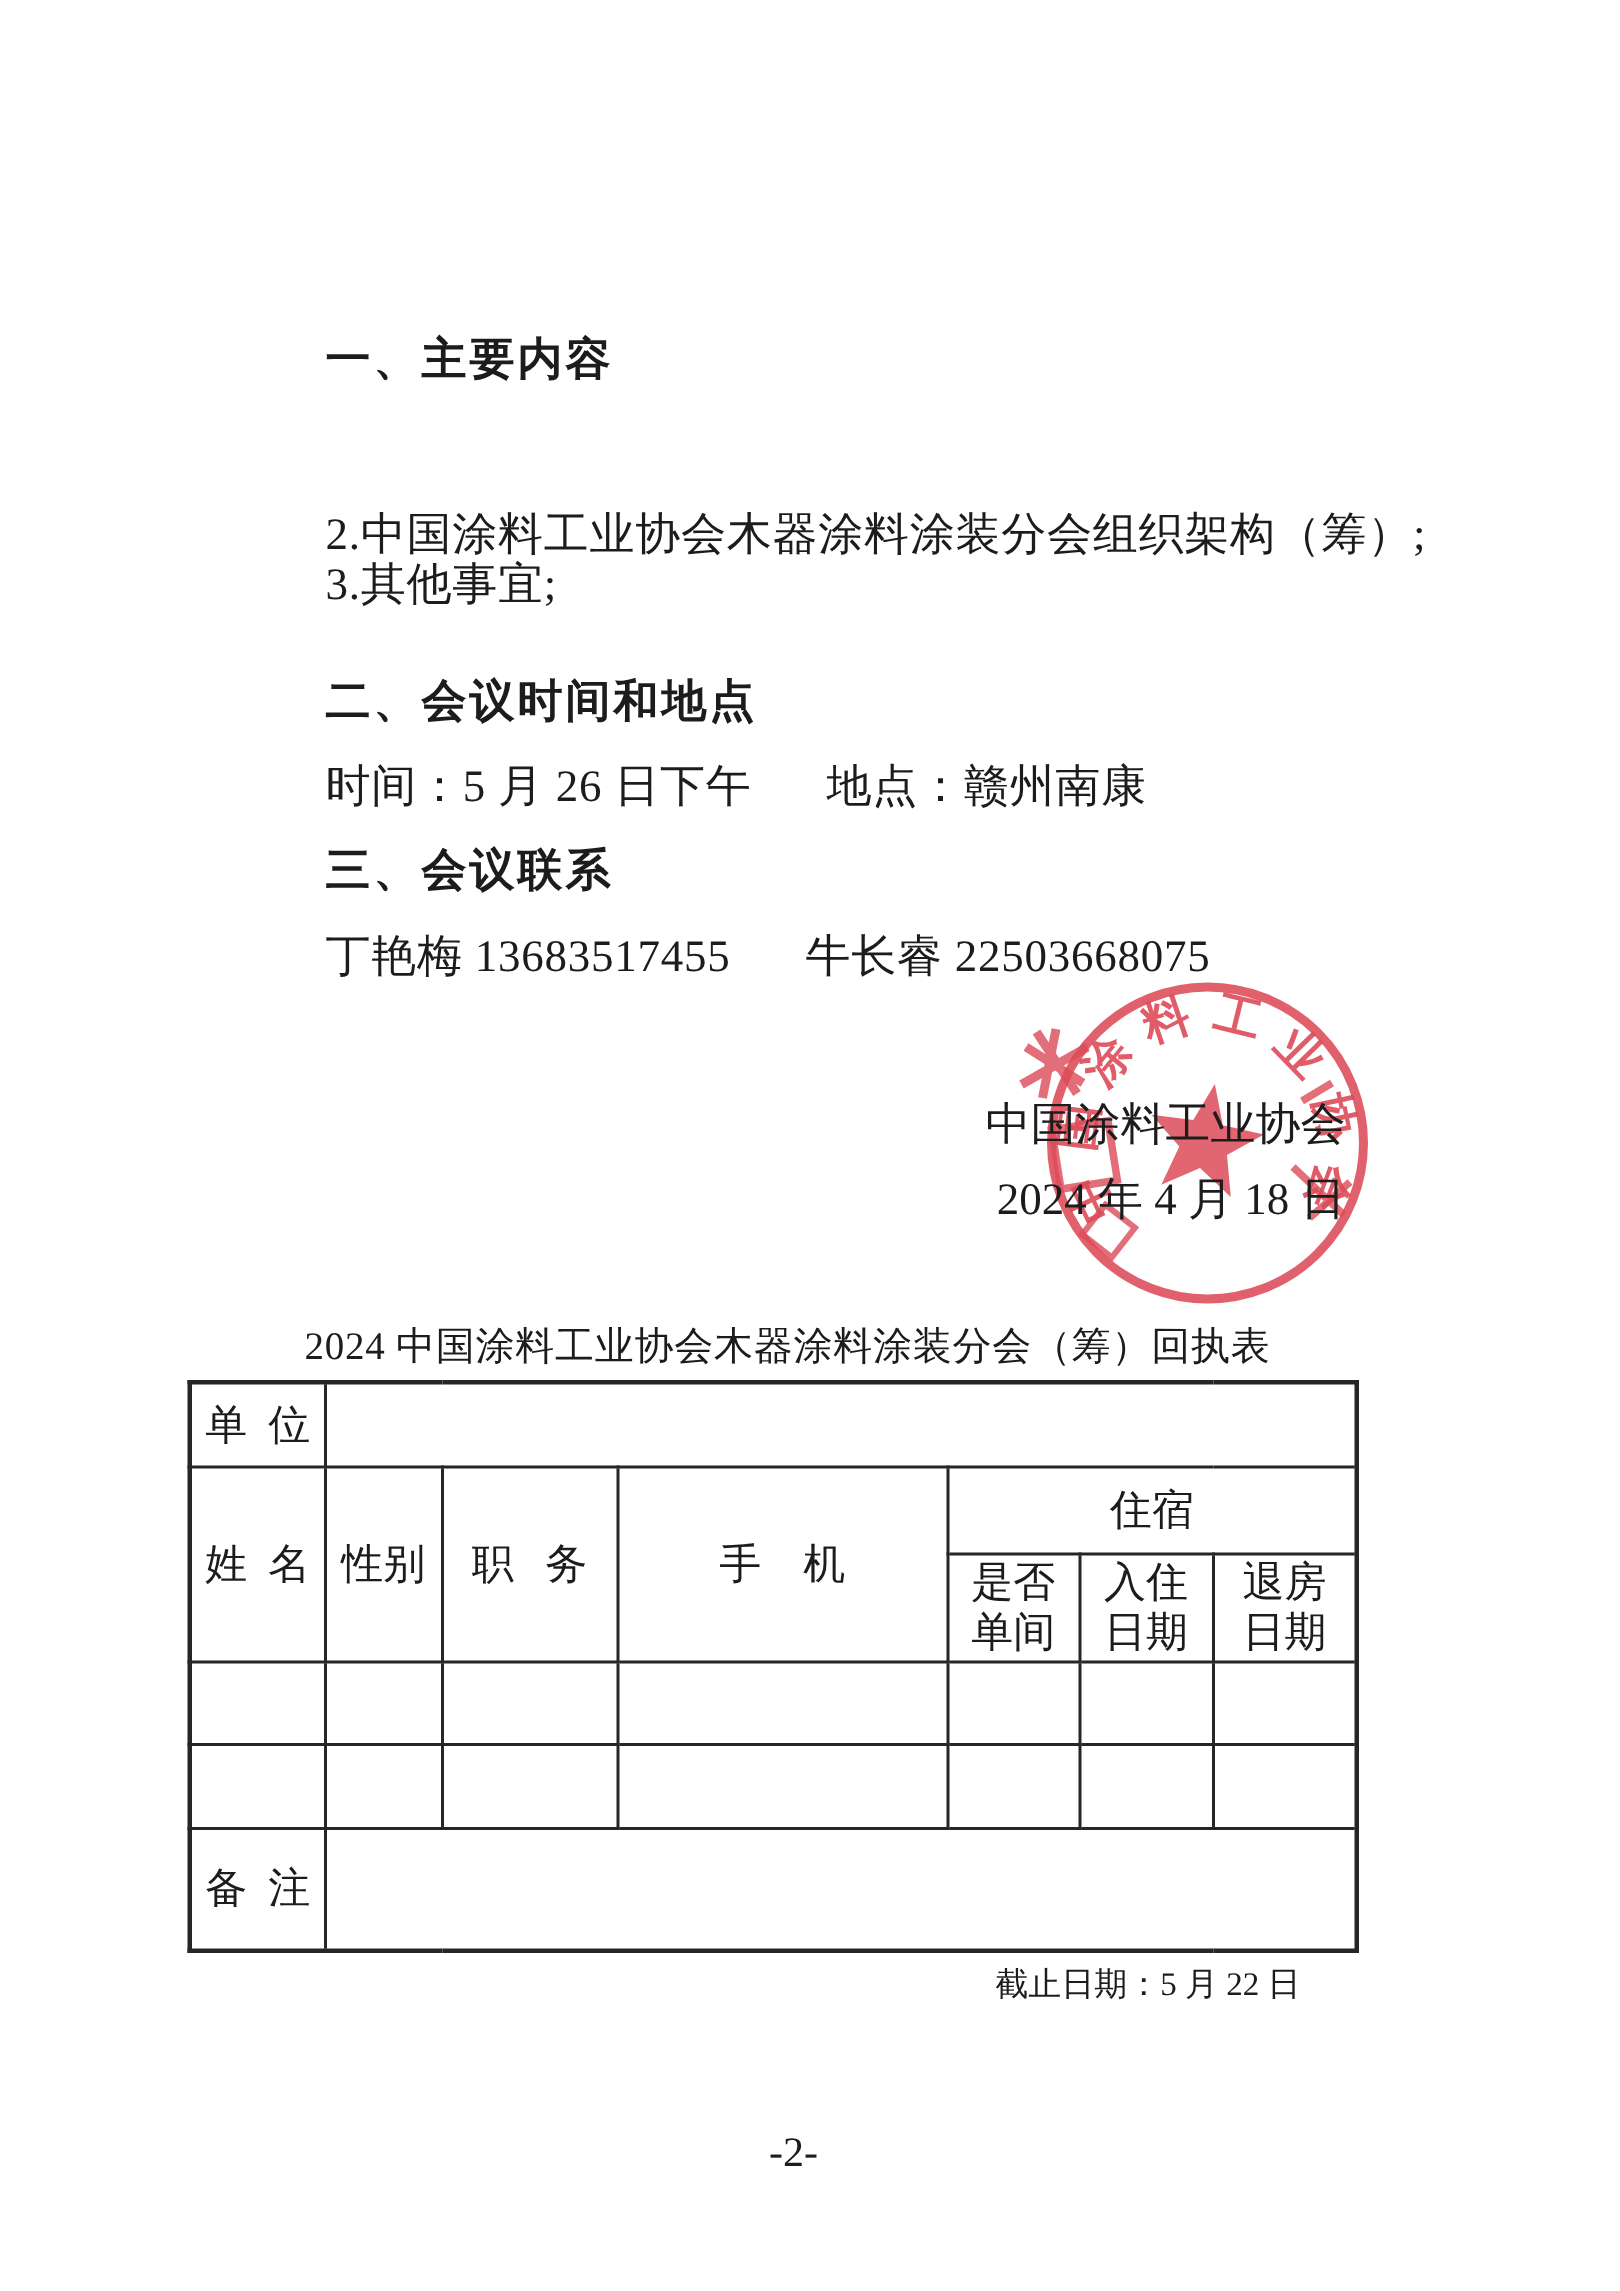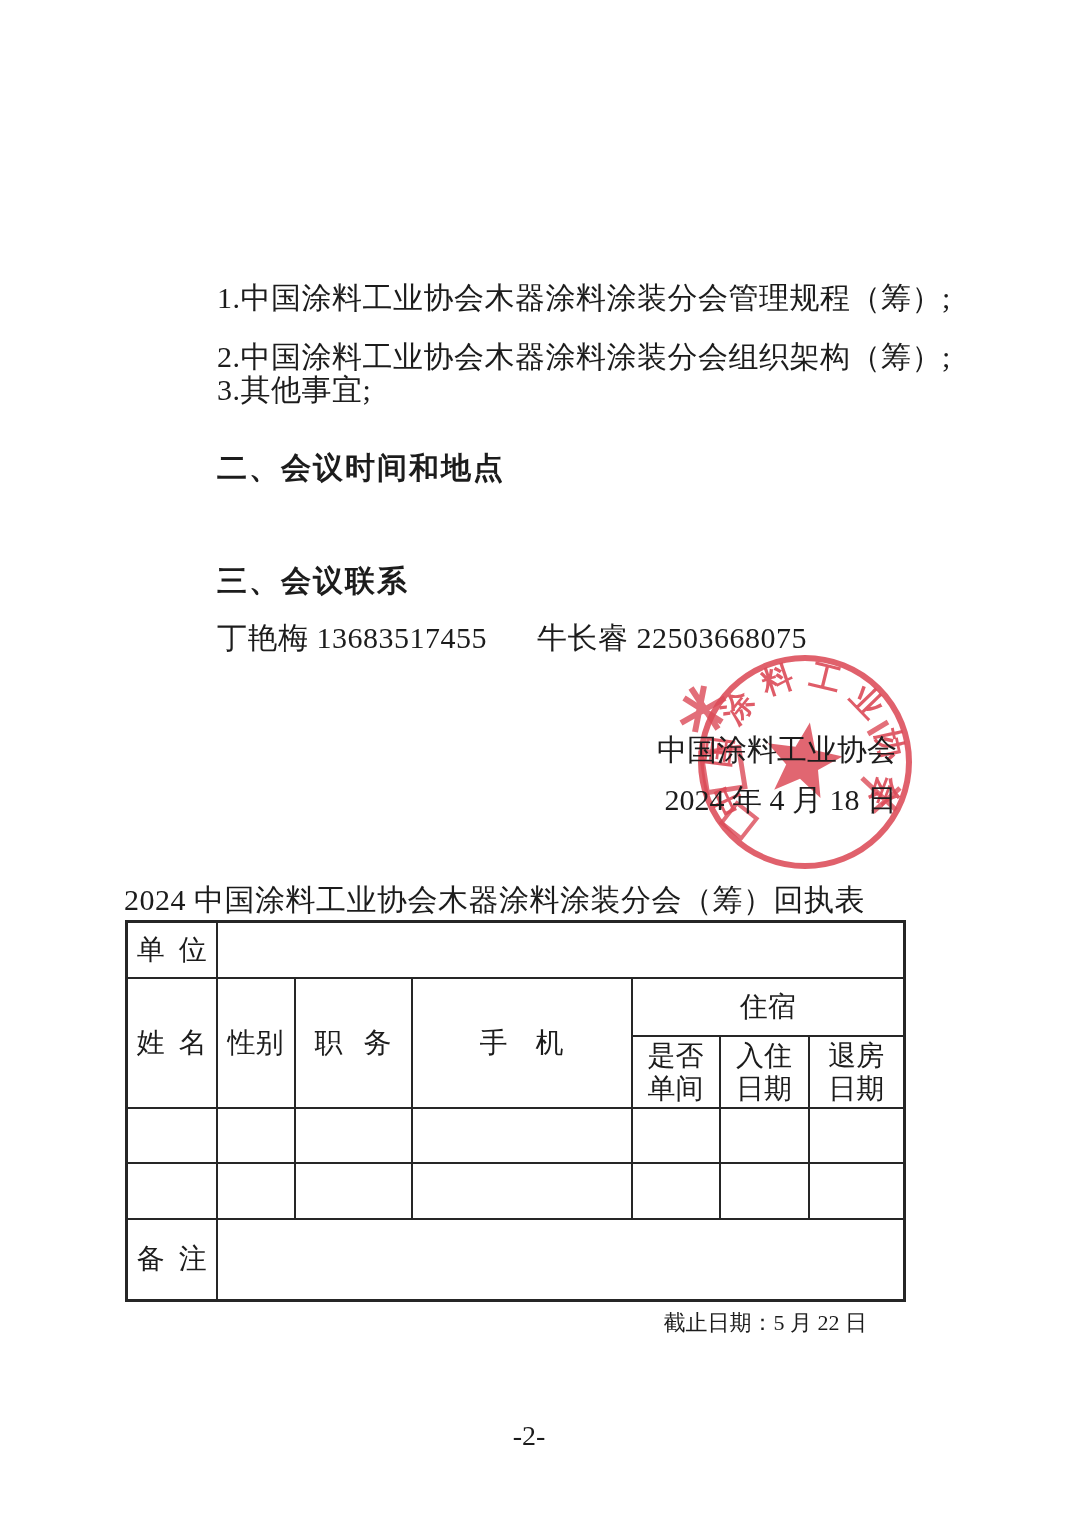--- a/index.html
+++ b/index.html
@@ -30,22 +30,23 @@
     font-size:30px;
     line-height:36px;
     white-space:pre;
     z-index:2;
   }
   
   .stamp{position:absolute;left:672px;top:626px;z-index:1;}
   
   .tbl-title{
     position:absolute;
-    left:124px;top:880px;width:778px;
-    font-size:30px;
+    left:136px;top:880px;width:778px;
+    text-align:center;
+    font-size:26px;
     letter-spacing:0.5px;
     white-space:pre;
   }
   .tbl-wrap{position:absolute;left:125px;top:920px;width:920px;}
   table.reply{
     border-collapse:collapse;
     width:778px;
     table-layout:fixed;
     border:3px solid #262626;
   }
@@ -76,24 +77,28 @@
     left:0;top:1420px;width:1058px;
     text-align:center;
     font-size:28px;
   }
 </style>
 </head>
 <body>
 
 <div class="page">
 
-  <div class="line" style="top:280px">1.中国涂料工业协会木器涂料涂装分会管理规程（筹）;</div>
+  <div class="line heading" style="top:222px">一、主要内容</div>
   <div class="line" style="top:339px">2.中国涂料工业协会木器涂料涂装分会组织架构（筹）;</div>
   <div class="line" style="top:372px">3.其他事宜;</div>
   <div class="line heading" style="top:450px">二、会议时间和地点</div>
+  <div class="line pair" style="top:507px">
+    <span>时间：5 月 26 日下午</span>
+    <span>地点：赣州南康</span>
+  </div>
   <div class="line heading" style="top:563px">三、会议联系</div>
   <div class="line pair" style="top:620px">
     <span>丁艳梅 13683517455</span>
     <span>牛长睿 22503668075</span>
   </div>
 
   <svg class="stamp" width="268" height="268" viewBox="0 0 268 268">
     <g stroke="#dc4b58" fill="none" opacity="0.88">
       <circle cx="133" cy="136" r="104" stroke-width="6"></circle>
     </g>

